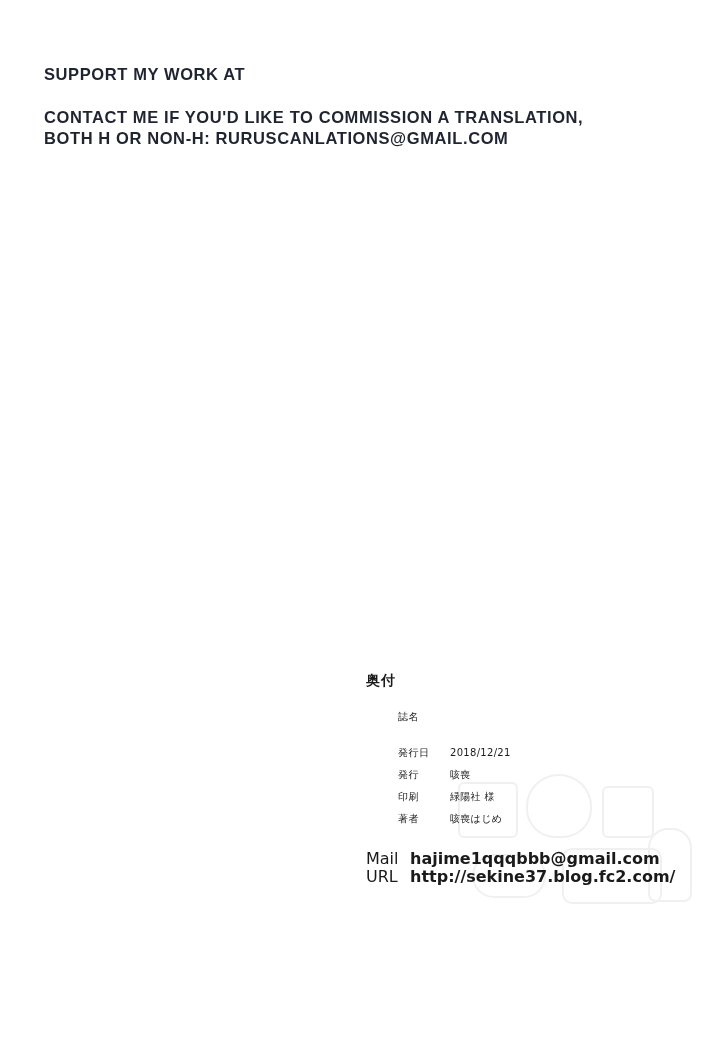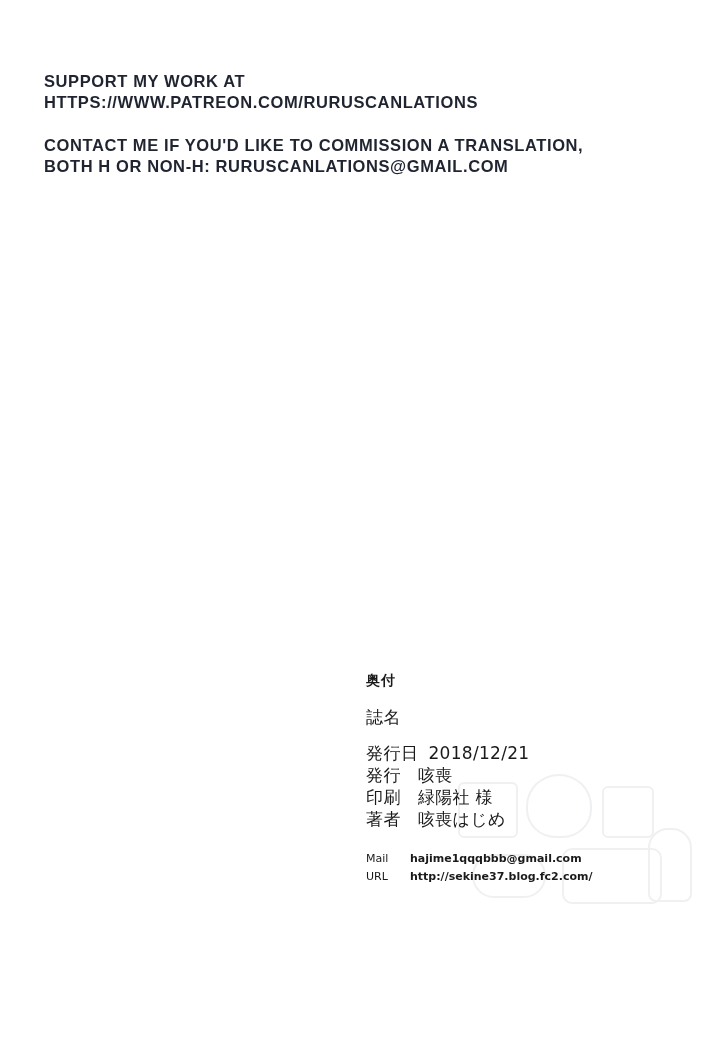--- a/index.html
+++ b/index.html
@@ -13,21 +13,21 @@
     position: relative;
     overflow: hidden;
     font-family: "Liberation Sans", sans-serif;
     color: #1a1a1a;
   }
 
   
   .credits {
     position: absolute;
     left: 44px;
-    top: 71px;
+    top: 64px;
     width: 620px;
   }
   .credits-line {
     font-family: "Liberation Sans", sans-serif;
     font-size: 16.5px;
     letter-spacing: 0.6px;
     line-height: 21px;
     font-weight: 600;
     color: #1f2430;
     white-space: nowrap;
@@ -51,44 +51,45 @@
     font-size: 14px;
     font-weight: 700;
     color: #1a1a1a;
     letter-spacing: 1px;
     margin: 0 0 16px 0;
   }
   .colophon-row {
     display: flex;
     align-items: flex-start;
     font-family: "DejaVu Sans", sans-serif;
-    font-size: 17px;
+    font-size: 10px;
     line-height: 22px;
     color: #1a1a1a;
     white-space: nowrap;
+    margin-left: 32px;
   }
   .colophon-row .label {
     min-width: 42px;
     letter-spacing: 0.5px;
   }
   .colophon-row .value {
     margin-left: 10px;
     letter-spacing: 0.3px;
   }
   .colophon-section {
     margin-bottom: 14px;
   }
   .colophon-contact {
     margin-top: 20px;
   }
   .colophon-contact .crow {
     display: flex;
     align-items: baseline;
     font-family: "DejaVu Sans", sans-serif;
-    font-size: 11px;
+    font-size: 16px;
     line-height: 18px;
     color: #1a1a1a;
     white-space: nowrap;
   }
   .colophon-contact .clabel {
     min-width: 38px;
   }
   .colophon-contact .cvalue {
     margin-left: 6px;
     font-weight: bold;
@@ -115,21 +116,20 @@
   .ghost-art .g4 { left: 20px; top: 84px;  width: 70px; height: 40px; border-radius: 40px; }
   .ghost-art .g5 { left: 110px;top: 78px;  width: 96px; height: 52px; border-radius: 10px; }
   .ghost-art .g6 { left: 196px;top: 58px;  width: 40px; height: 70px; border-radius: 20px 20px 8px 8px; }
 </style>
 </head>
 <body>
 
 <div class="credits">
   <div class="credits-group">
     <div class="credits-line">SUPPORT MY WORK AT</div>
-    <div class="credits-line">HTTPS://WWW.PATREON.COM/RURUSCANLATIONS</div>
   </div>
   <div class="credits-group">
     <div class="credits-line">CONTACT ME IF YOU'D LIKE TO COMMISSION A TRANSLATION,</div>
     <div class="credits-line">BOTH H OR NON-H: RURUSCANLATIONS@GMAIL.COM</div>
   </div>
 </div>
 
 <div class="ghost-art">
   <div class="g-shape g1"></div>
   <div class="g-shape g2"></div>

